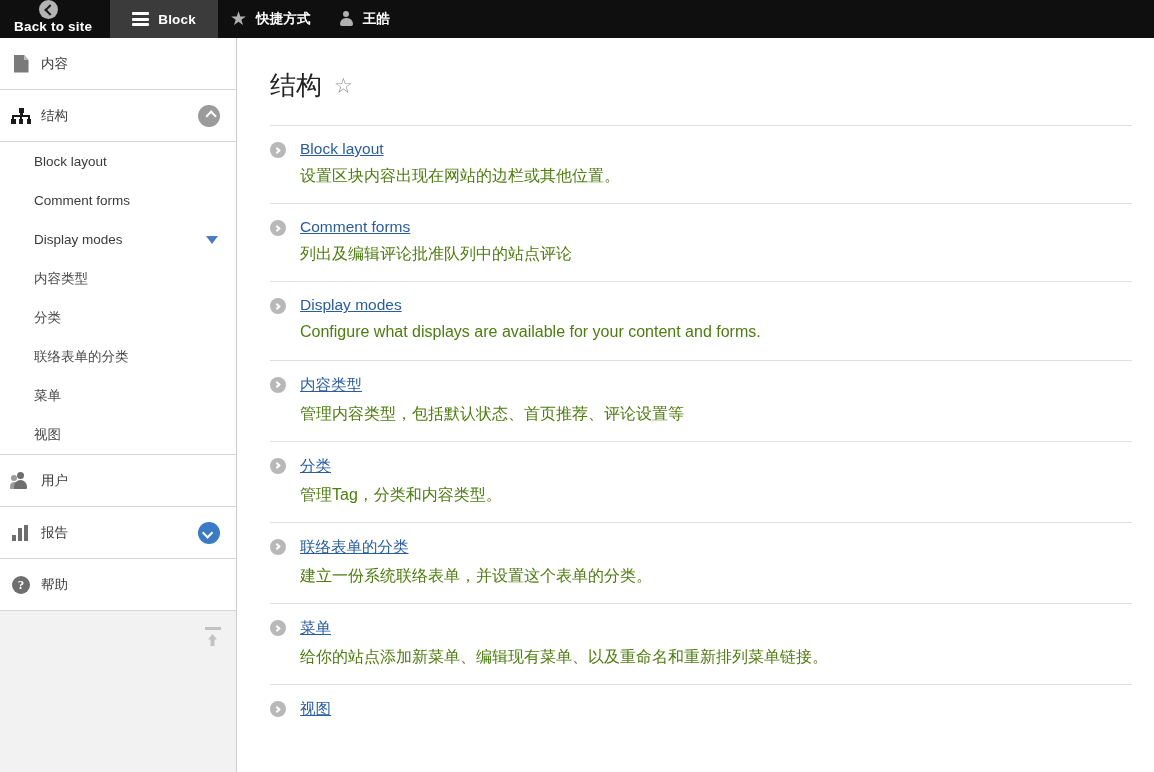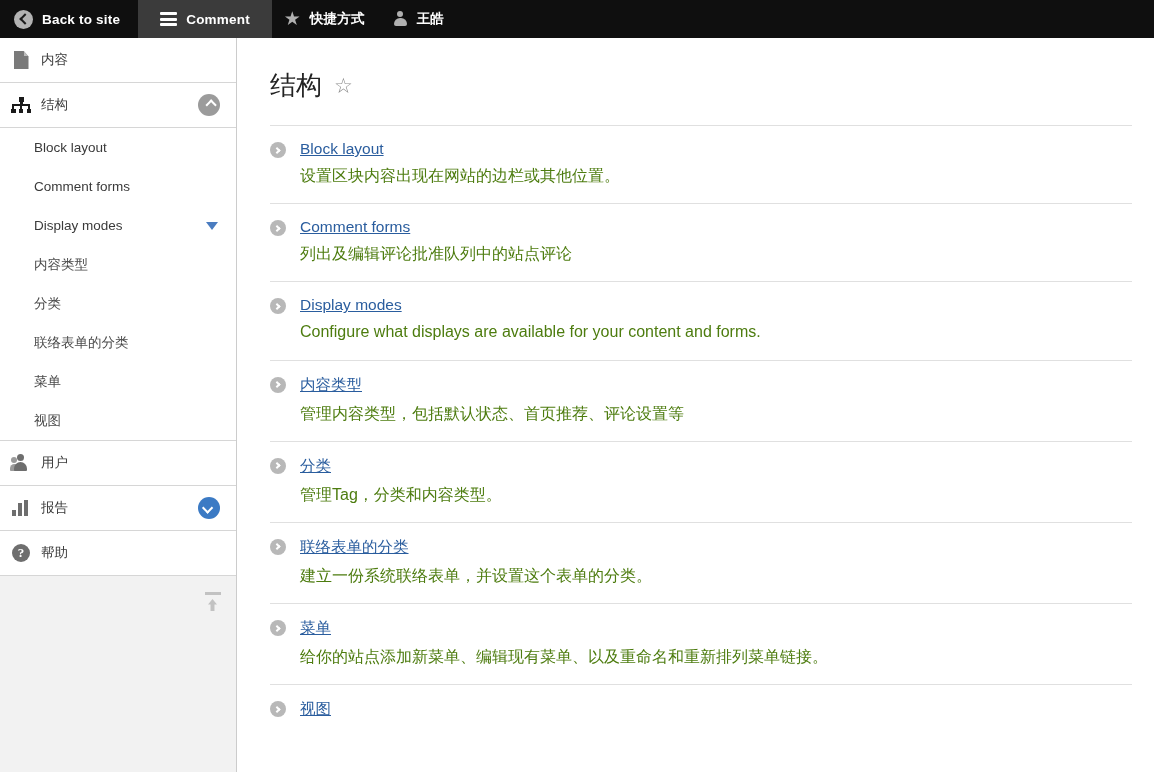--- a/index.html
+++ b/index.html
@@ -20,21 +20,21 @@
   }
   .tb-item {
     display: flex; align-items: center;
     padding: 0 16px 0 12px;
     color: #fff;
     font-size: 13.5px; font-weight: bold;
     letter-spacing: .2px;
     cursor: pointer;
     white-space: nowrap;
   }
-  .tb-item.back { padding-left: 14px; padding-right: 18px; }
+  .tb-item.back { padding-left: 14px; padding-right: 18px; flex-direction: column; }
   .tb-item.active { background: #3b3b3b; padding: 0 22px; }
   .tb-icon { display: inline-flex; align-items: center; justify-content: center; margin-right: 9px; }
 
   
   .ic-back { width: 19px; height: 19px; border-radius: 50%; background: #b3b3b3; position: relative; }
   .ic-back::after {
     content: ""; position: absolute; left: 7px; top: 5.5px;
     width: 6px; height: 6px;
     border-left: 2.4px solid #1b1b1b; border-bottom: 2.4px solid #1b1b1b;
     transform: rotate(45deg);
@@ -60,21 +60,21 @@
     position: absolute; top: 38px; left: 0;
     width: 237px; height: 734px;
     background: #f2f2f2;
     border-right: 1px solid #ccc;
     overflow: hidden;
   }
   .nav-group { background: #fff; }
   .nav-top {
     position: relative;
     display: flex; align-items: center;
-    height: 45px;
+    height: 52px;
     padding-left: 10px;
     border-bottom: 1px solid #d6d6d6;
     background: #fff;
     cursor: pointer;
   }
   .nav-top .label {
     font-size: 13.5px; color: #3b3b3b;
     margin-left: 9px;
   }
   .nav-icon { width: 22px; height: 22px; display:inline-flex; align-items:center; justify-content:center; flex: 0 0 22px; }
@@ -248,21 +248,21 @@
     <span>Back to site</span>
   </div>
   <div class="tb-item active">
     <span class="tb-icon">
         <span class="ic-burger">
           <i></i>
           <i></i>
           <i></i>
         </span>
       </span>
-    <span>Comment</span>
+    <span>Block</span>
   </div>
   <div class="tb-item">
     <span class="tb-icon">
         <span class="ic-star">★</span>
       </span>
     <span>快捷方式</span>
   </div>
   <div class="tb-item">
     <span class="tb-icon">
         <span class="ic-person"></span>

